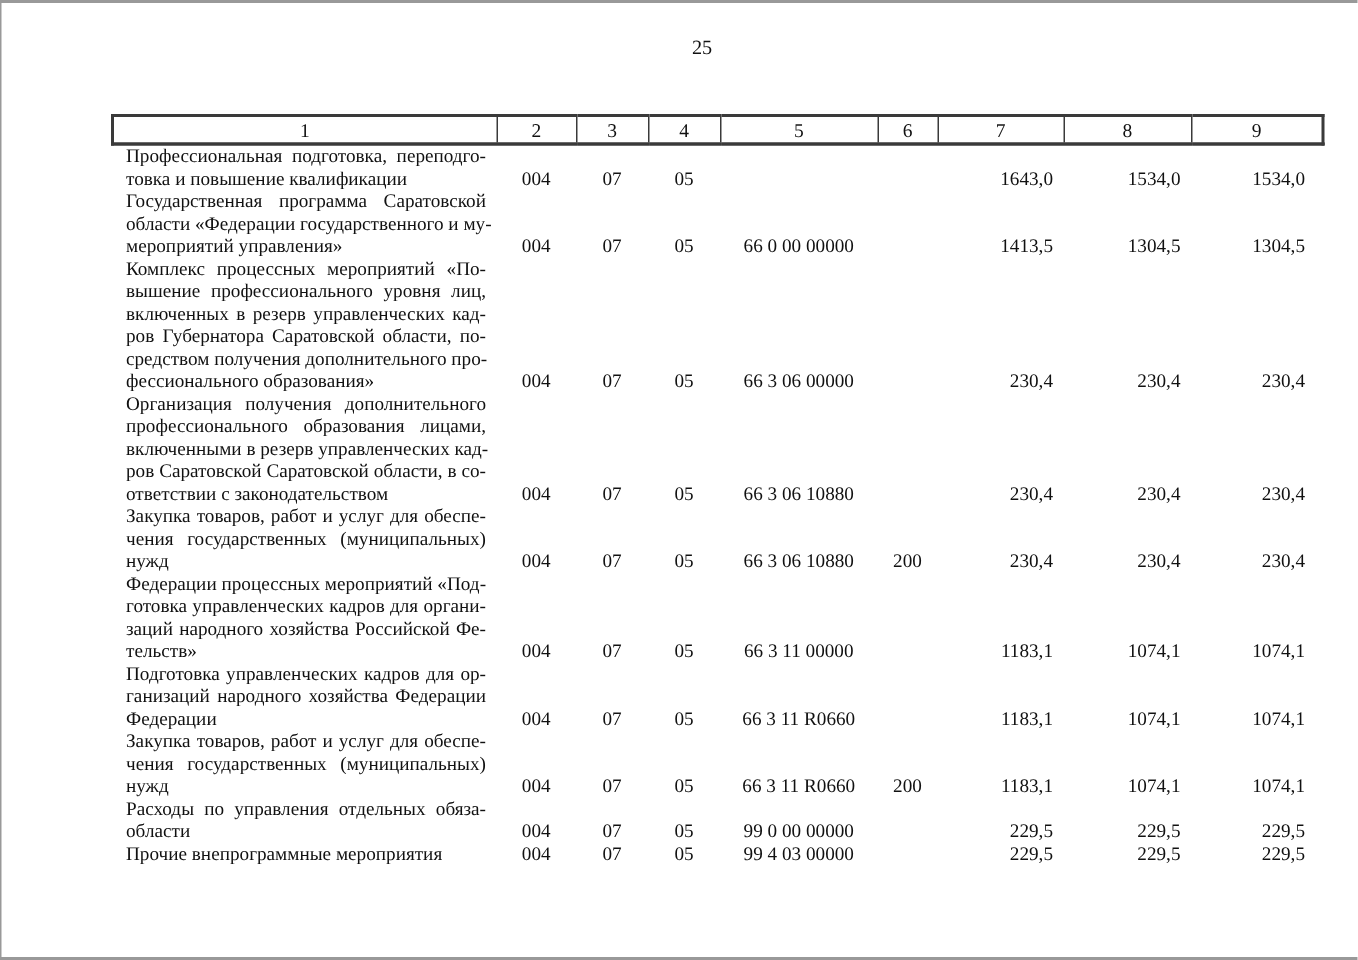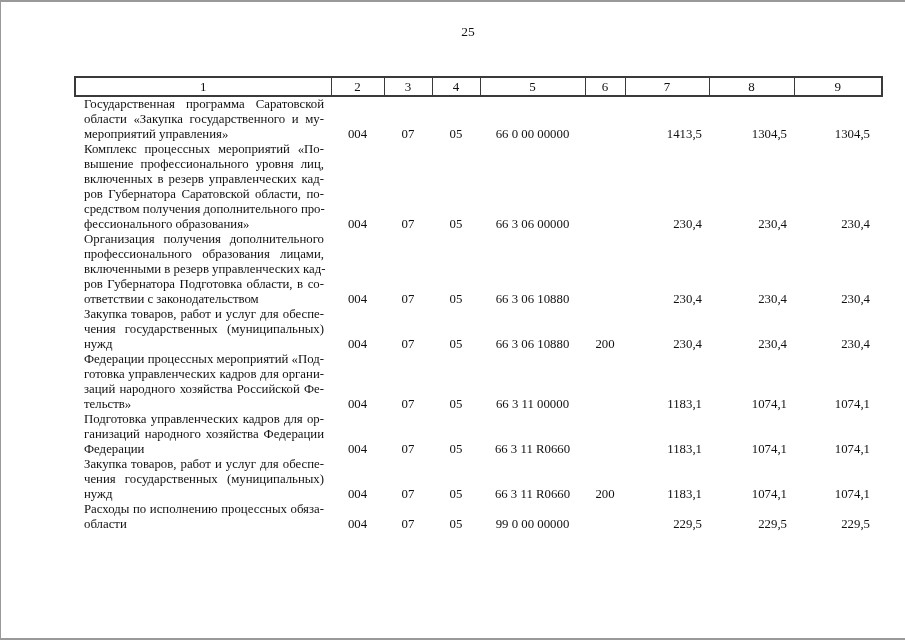--- a/index.html
+++ b/index.html
@@ -94,22 +94,36 @@
         <th>5</th>
         <th>6</th>
         <th>7</th>
         <th>8</th>
         <th>9</th>
       </tr>
   </thead>
   <tbody>
       <tr>
         <td class="c1">
+          <div class="jline">Профессиональная подготовка, переподго-</div>
+          <div class="jline last">товка и повышение квалификации</div>
+        </td>
+        <td class="c2">004</td>
+        <td class="c3">07</td>
+        <td class="c4">05</td>
+        <td class="c5"></td>
+        <td class="c6"></td>
+        <td class="c7">1643,0</td>
+        <td class="c8">1534,0</td>
+        <td class="c9">1534,0</td>
+      </tr>
+      <tr>
+        <td class="c1">
           <div class="jline">Государственная программа Саратовской</div>
-          <div class="jline">области «Закупка государственного и му-</div>
+          <div class="jline">области «Федерации государственного и му-</div>
           <div class="jline last">мероприятий управления»</div>
         </td>
         <td class="c2">004</td>
         <td class="c3">07</td>
         <td class="c4">05</td>
         <td class="c5">66 0 00 00000</td>
         <td class="c6"></td>
         <td class="c7">1413,5</td>
         <td class="c8">1304,5</td>
         <td class="c9">1304,5</td>
@@ -130,21 +144,21 @@
         <td class="c6"></td>
         <td class="c7">230,4</td>
         <td class="c8">230,4</td>
         <td class="c9">230,4</td>
       </tr>
       <tr>
         <td class="c1">
           <div class="jline">Организация получения дополнительного</div>
           <div class="jline">профессионального образования лицами,</div>
           <div class="jline">включенными в резерв управленческих кад-</div>
-          <div class="jline">ров Губернатора Подготовка области, в со-</div>
+          <div class="jline">ров Саратовской Саратовской области, в со-</div>
           <div class="jline last">ответствии с законодательством</div>
         </td>
         <td class="c2">004</td>
         <td class="c3">07</td>
         <td class="c4">05</td>
         <td class="c5">66 3 06 10880</td>
         <td class="c6"></td>
         <td class="c7">230,4</td>
         <td class="c8">230,4</td>
         <td class="c9">230,4</td>
@@ -205,26 +219,39 @@
         <td class="c3">07</td>
         <td class="c4">05</td>
         <td class="c5">66 3 11 R0660</td>
         <td class="c6">200</td>
         <td class="c7">1183,1</td>
         <td class="c8">1074,1</td>
         <td class="c9">1074,1</td>
       </tr>
       <tr>
         <td class="c1">
-          <div class="jline">Расходы по исполнению процессных обяза-</div>
+          <div class="jline">Расходы по управления отдельных обяза-</div>
           <div class="jline last">области</div>
         </td>
         <td class="c2">004</td>
         <td class="c3">07</td>
         <td class="c4">05</td>
         <td class="c5">99 0 00 00000</td>
+        <td class="c6"></td>
+        <td class="c7">229,5</td>
+        <td class="c8">229,5</td>
+        <td class="c9">229,5</td>
+      </tr>
+      <tr>
+        <td class="c1">
+          <div class="jline last">Прочие внепрограммные мероприятия</div>
+        </td>
+        <td class="c2">004</td>
+        <td class="c3">07</td>
+        <td class="c4">05</td>
+        <td class="c5">99 4 03 00000</td>
         <td class="c6"></td>
         <td class="c7">229,5</td>
         <td class="c8">229,5</td>
         <td class="c9">229,5</td>
       </tr>
     </tbody>
 </table>
 
 </body></html>

